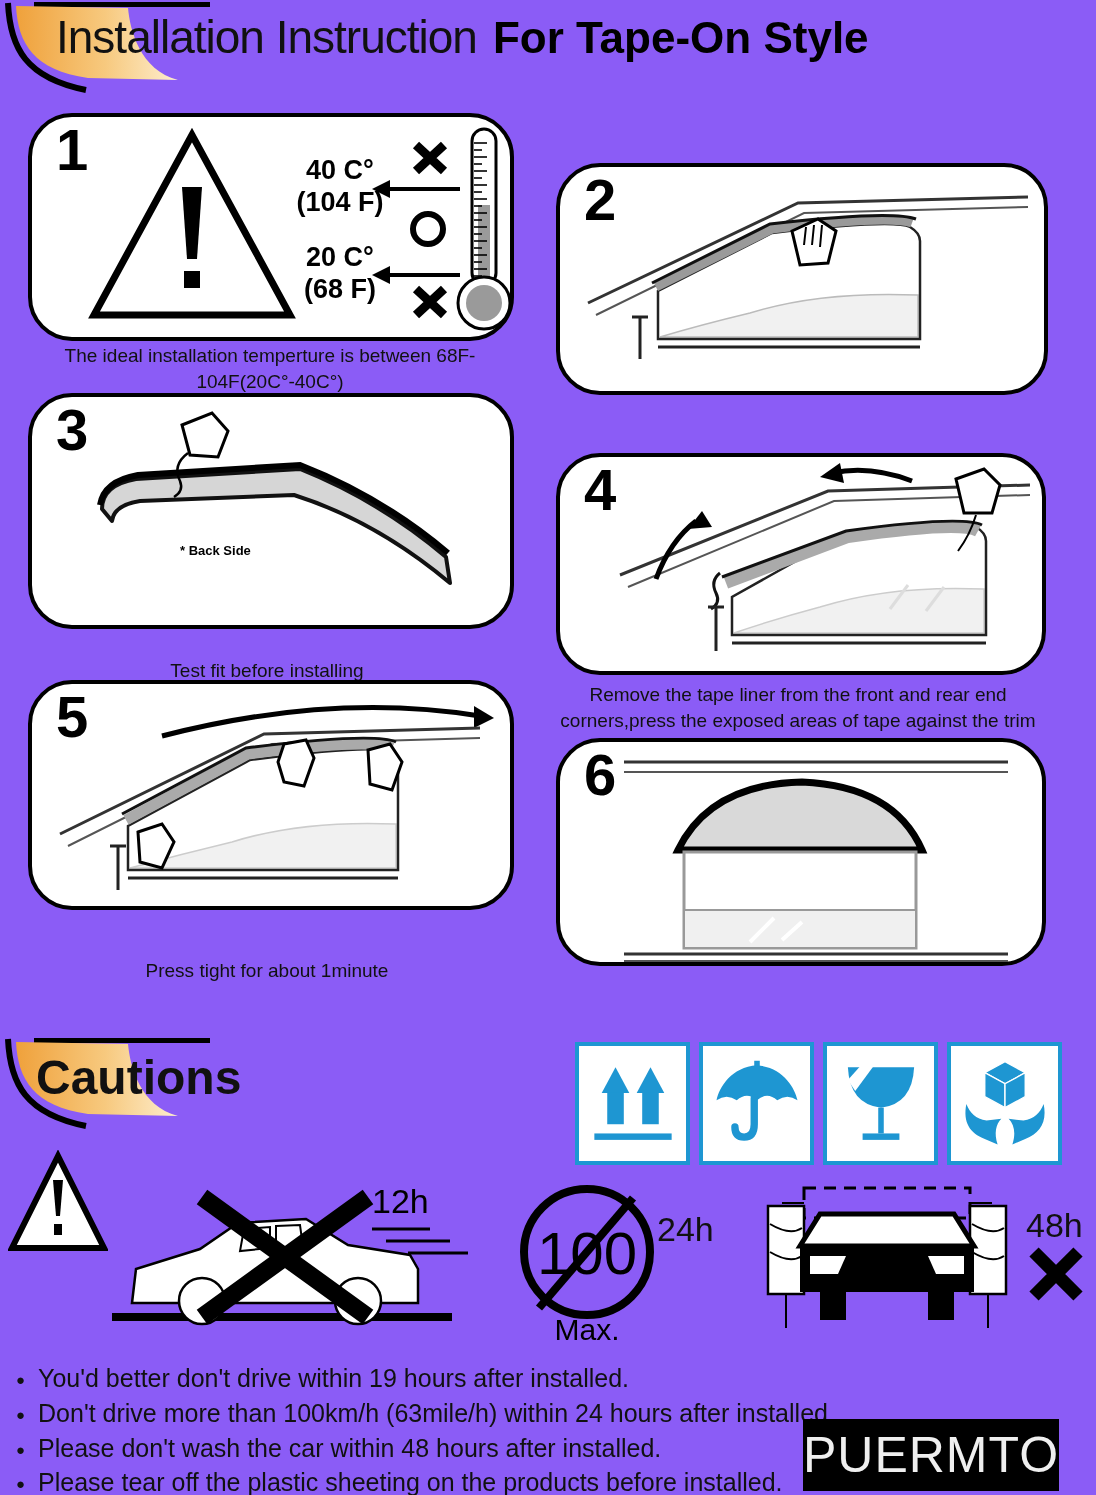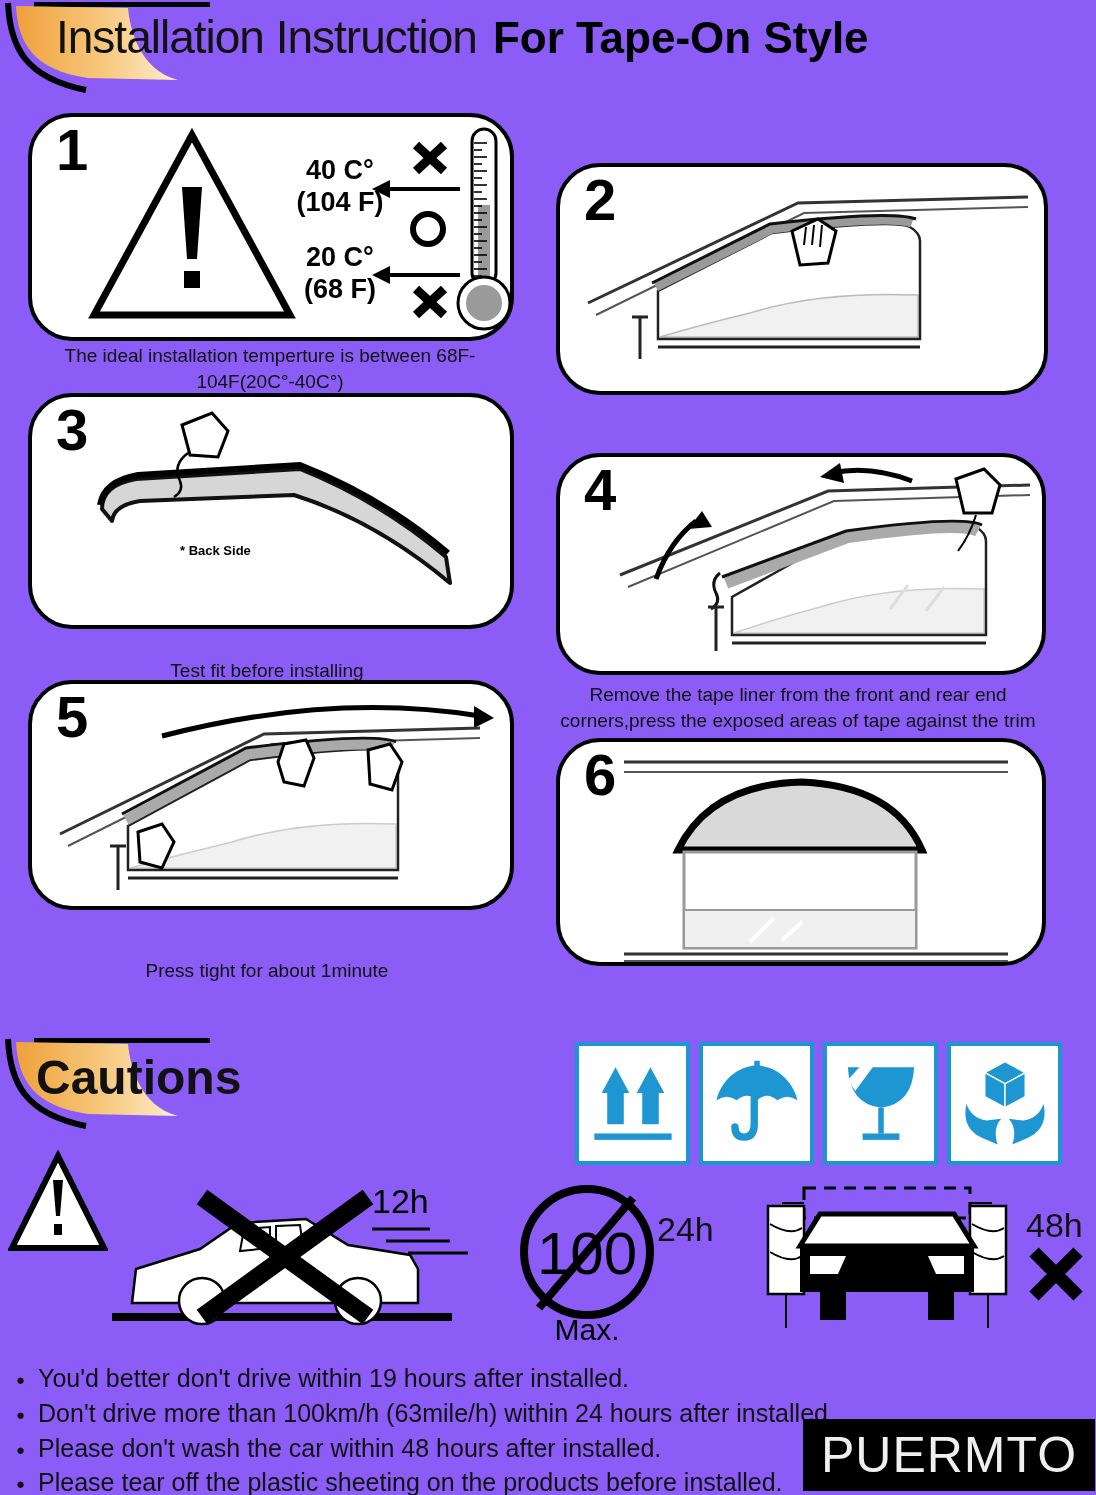--- a/index.html
+++ b/index.html
@@ -18,21 +18,21 @@
   
   .cautions-title{position:absolute;left:36px;top:1050px;font-size:48px;font-weight:700;color:#111;}
   .pkg-row{position:absolute;left:575px;top:1042px;display:flex;gap:9px;}
   .pkg{width:115px;height:123px;border:4px solid #1E96D2;background:#fff;box-sizing:border-box;
        display:flex;align-items:center;justify-content:center;}
   .hour-label{position:absolute;font-size:34px;color:#111;margin-top:12px;}
   
   .bullet-row{position:absolute;left:16px;display:flex;align-items:flex-start;font-size:25px;color:#111;white-space:nowrap;}
   .bullet-dot{font-size:15px;margin:7px 13px 0 0;}
   
-  .brand-box{position:absolute;left:803px;top:1419px;width:292px;height:72px;background:#000;
+  .brand-box{position:absolute;left:803px;top:1419px;width:256px;height:72px;background:#000;
              display:flex;align-items:center;justify-content:center;}
   .brand-text{color:#efefef;font-size:50px;letter-spacing:1px;}
 </style>
 </head>
 <body>
 
 <div class="page">
 
   <svg class="abs" style="left:0;top:0" width="240" height="95" viewBox="0 0 240 95">
     <defs>

